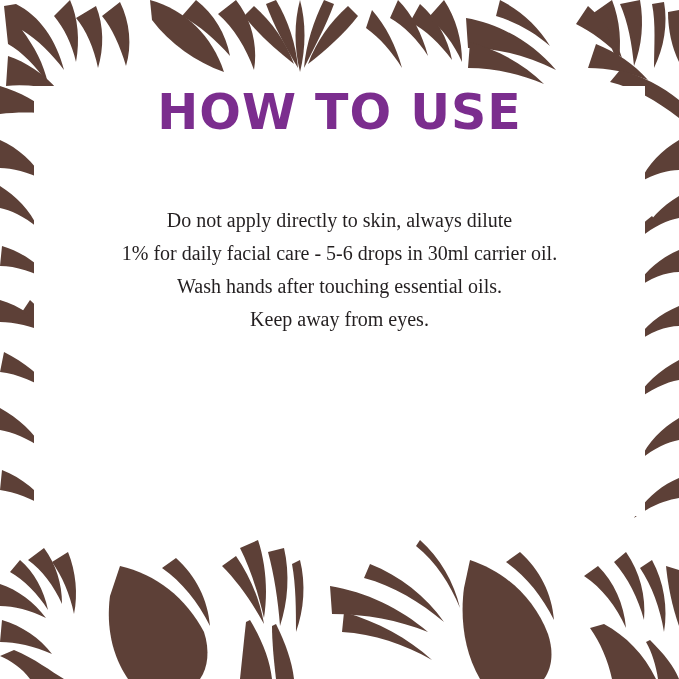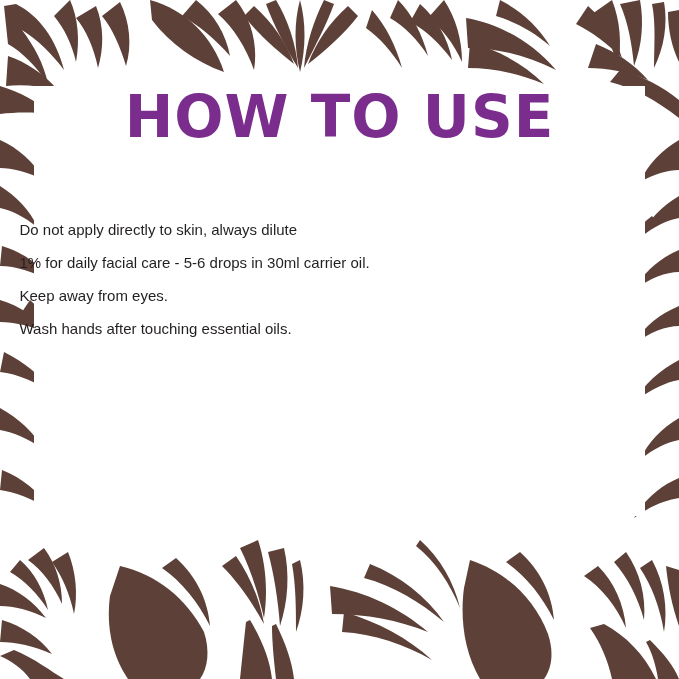--- a/index.html
+++ b/index.html
@@ -52,32 +52,32 @@
     height: 679px;
     display: flex;
     flex-direction: column;
     align-items: center;
   }
   .title {
     margin-top: 88px;
     color: #7b2d8e;
     font-family: "DejaVu Sans", sans-serif;
     font-weight: 700;
-    font-size: 58px;
+    font-size: 49px;
     letter-spacing: 1px;
     line-height: 1;
     text-align: center;
   }
   .body-text {
     margin-top: 67px;
     width: 640px;
-    text-align: left;
+    text-align: center;
     color: #231f20;
-    font-family: Liberation Sans, sans-serif;
-    font-size: 15px;
+    font-family: Liberation Serif, serif;
+    font-size: 20px;
     line-height: 33px;
     font-weight: 400;
   }
   .body-text .line {
     display: block;
     white-space: nowrap;
   }
 </style>
 </head>
 <body>
@@ -211,18 +211,18 @@
     </svg>
   </div>
 
   <div class="plate"></div>
 
   <div class="content">
     <div class="title">HOW TO USE</div>
     <div class="body-text">
       <span class="line">Do not apply directly to skin, always dilute</span>
       <span class="line">1% for daily facial care - 5-6 drops in 30ml carrier oil.</span>
+      <span class="line">Wash hands after touching essential oils.</span>
       <span class="line">Keep away from eyes.</span>
-      <span class="line">Wash hands after touching essential oils.</span>
     </div>
   </div>
 
 </div>
 
 </body></html>

